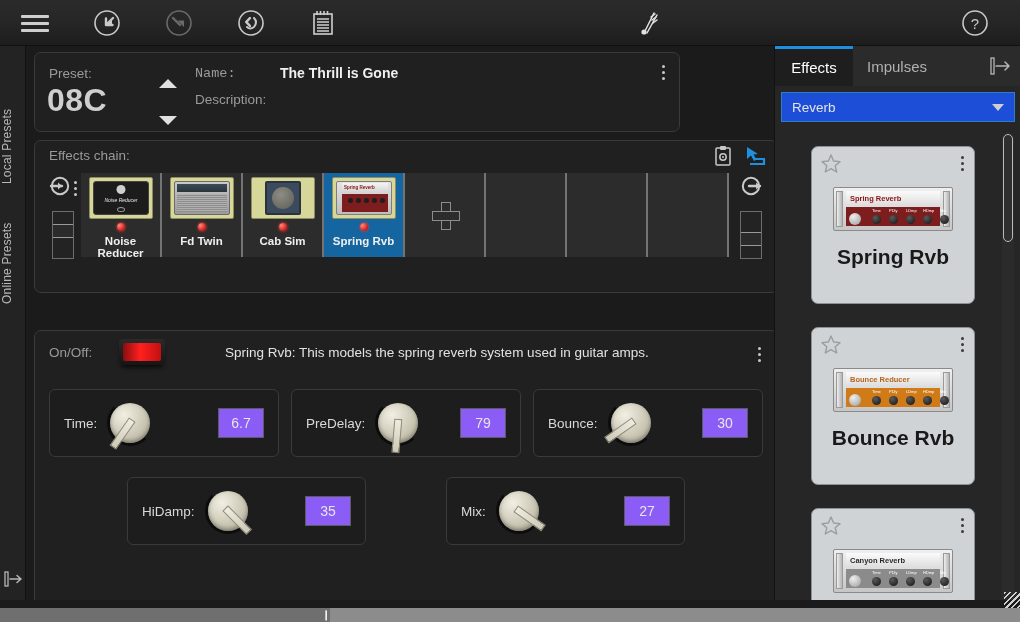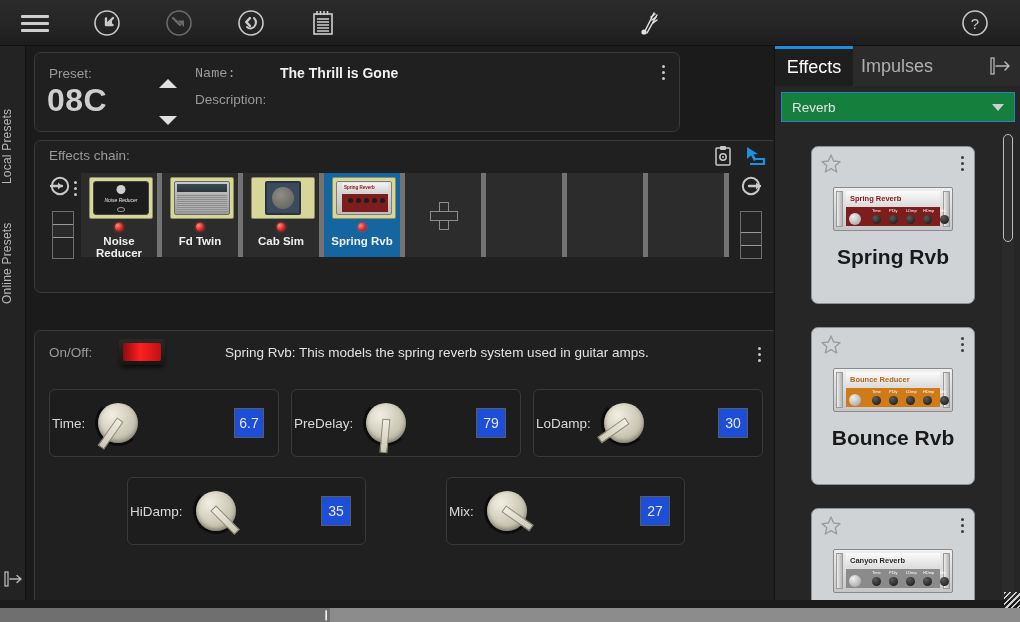--- a/index.html
+++ b/index.html
@@ -101,21 +101,21 @@
   .side-row { display: flex; align-items: center; gap: 3px; }
   .slider-v {
     margin-top: 10px; width: 22px; height: 52px; border: 1px solid #6d6d6d; background: #232323;
     position: relative; cursor: pointer;
   }
   .slider-v i { position: absolute; left: 0; right: 0; height: 14px; border-top: 1px solid #9a9a9a; border-bottom: 1px solid #9a9a9a; background: #2b2b2b; }
   .slider-v.top i { top: 12px; }
   .slider-v.mid i { top: 20px; }
   .slots { flex: 1; display: flex; }
   .slot {
-    width: 81px; height: 84px; background: #2c2c2c; border-right: 5px solid #737373;
+    width: 81px; height: 84px; background: #2c2c2c; border-right: 2px solid #737373;
     position: relative; cursor: pointer;
   }
   .slot.filled { background: #2c2c2c; }
   .slot.active { background: #1465a0; }
   .slot .thumb {
     position: absolute; left: 8px; top: 4px; width: 64px; height: 42px;
     background: #d8d79a; border: 1px solid #8e8e62; border-radius: 2px;
     display: flex; align-items: center; justify-content: center; overflow: hidden;
   }
   .slot .led {
@@ -175,21 +175,21 @@
   .d-desc { position: absolute; left: 190px; top: 14px; color: #e2e2e2; font-size: 13.5px; }
   .d-kebab { position: absolute; right: 16px; top: 16px; }
 
   .knobrow { position: absolute; left: 0; right: 0; display: flex; }
   .knobrow.r1 { top: 58px; padding: 0 14px; gap: 12px; }
   .knobrow.r2 { top: 146px; padding: 0 92px; gap: 80px; }
   .kbox {
     flex: 1; height: 68px; border: 1px solid #3a3a3a; border-radius: 6px;
     background: #1d1d1d; position: relative; display: flex; align-items: center;
   }
-  .kbox .kl { color: #d8d8d8; font-size: 13.5px; margin-left: 2px; white-space: nowrap; }
+  .kbox .kl { color: #d8d8d8; font-size: 13.5px; margin-left: 14px; white-space: nowrap; }
   .knob {
     width: 54px; height: 54px; position: relative; margin-left: 6px; cursor: pointer; flex: 0 0 54px;
   }
   .knob .ring {
     position: absolute; inset: 4px; border-radius: 50%;
     border: 4px solid #0c0c0c; border-top-color: transparent; border-right-color: transparent;
   }
   .knob .cap {
     position: absolute; inset: 7px; border-radius: 50%;
     background: radial-gradient(circle at 35% 30%, #f2efe3, #c9c5b2 60%, #a9a596);
@@ -197,42 +197,42 @@
   }
   .knob .ptr {
     position: absolute; left: 50%; top: 50%; width: 8px; height: 34px;
     margin-left: -4px; margin-top: -4px;
     background: linear-gradient(180deg,#efece0,#cdc9b6);
     border: 1px solid #8e8b7c;
     transform-origin: 4px 4px;
   }
   .kval {
     margin-left: auto; margin-right: 14px;
-    width: 30px; height: 30px; border: 1px solid #5c5c5c; background: #1d4ed8;
+    width: 46px; height: 30px; border: 1px solid #5c5c5c; background: #8b5cf6;
     color: #e6e6e6; font-size: 14px; display: flex; align-items: center; justify-content: center;
     cursor: text;
   }
 
   
   .right {
     position: absolute; left: 774px; top: 46px; width: 246px; height: 576px;
     background: #262626; border-left: 1px solid #121212;
   }
   .tabs { position: absolute; left: 0; top: 0; width: 246px; height: 40px; background: #2b2b2b; }
   .tab {
     position: absolute; top: 0; height: 40px; display: flex; align-items: center; justify-content: center;
-    color: #b0b0b0; font-size: 18px; cursor: pointer;
+    color: #b0b0b0; font-size: 15px; cursor: pointer;
   }
   .tab.t1 { left: 0; width: 78px; }
   .tab.t2 { left: 78px; width: 88px; }
   .tab.active { background: #1e1e1e; color: #fff; border-top: 3px solid #1b8fe0; }
   .tab-expand { position: absolute; right: 8px; top: 10px; width: 24px; height: 20px; cursor: pointer; }
   .dropdown {
     position: absolute; left: 6px; top: 46px; width: 234px; height: 30px;
-    background: #15803d; border: 1px solid #2d7fc4;
+    background: #1d4ed8; border: 1px solid #2d7fc4;
     display: flex; align-items: center; cursor: pointer;
   }
   .dropdown span { color: #e4e4e4; font-size: 13.5px; margin-left: 10px; }
   .dd-arrow { position: absolute; right: 10px; top: 11px; width: 0; height: 0;
     border-left: 6px solid transparent; border-right: 6px solid transparent; border-top: 7px solid #cfcfcf; }
   .cardlist { position: absolute; left: 0; top: 84px; width: 246px; height: 492px; overflow: hidden; }
   .card {
     position: absolute; left: 36px; width: 164px; height: 158px;
     background: #cfd3d6; border: 1px solid #8d9195; border-radius: 7px;
   }
@@ -521,21 +521,21 @@
         <div class="kbox">
           <span class="kl">PreDelay:</span>
           <div class="knob">
             <div class="ring"></div>
               <div class="cap"></div>
             <div class="ptr" style="transform:rotate(5deg)"></div>
           </div>
           <div class="kval">79</div>
         </div>
         <div class="kbox">
-          <span class="kl">LoDamp:</span>
+          <span class="kl">Bounce:</span>
           <div class="knob">
             <div class="ring"></div>
               <div class="cap"></div>
             <div class="ptr" style="transform:rotate(55deg)"></div>
           </div>
           <div class="kval">30</div>
         </div>
       </div>
 
       <div class="knobrow r2">

